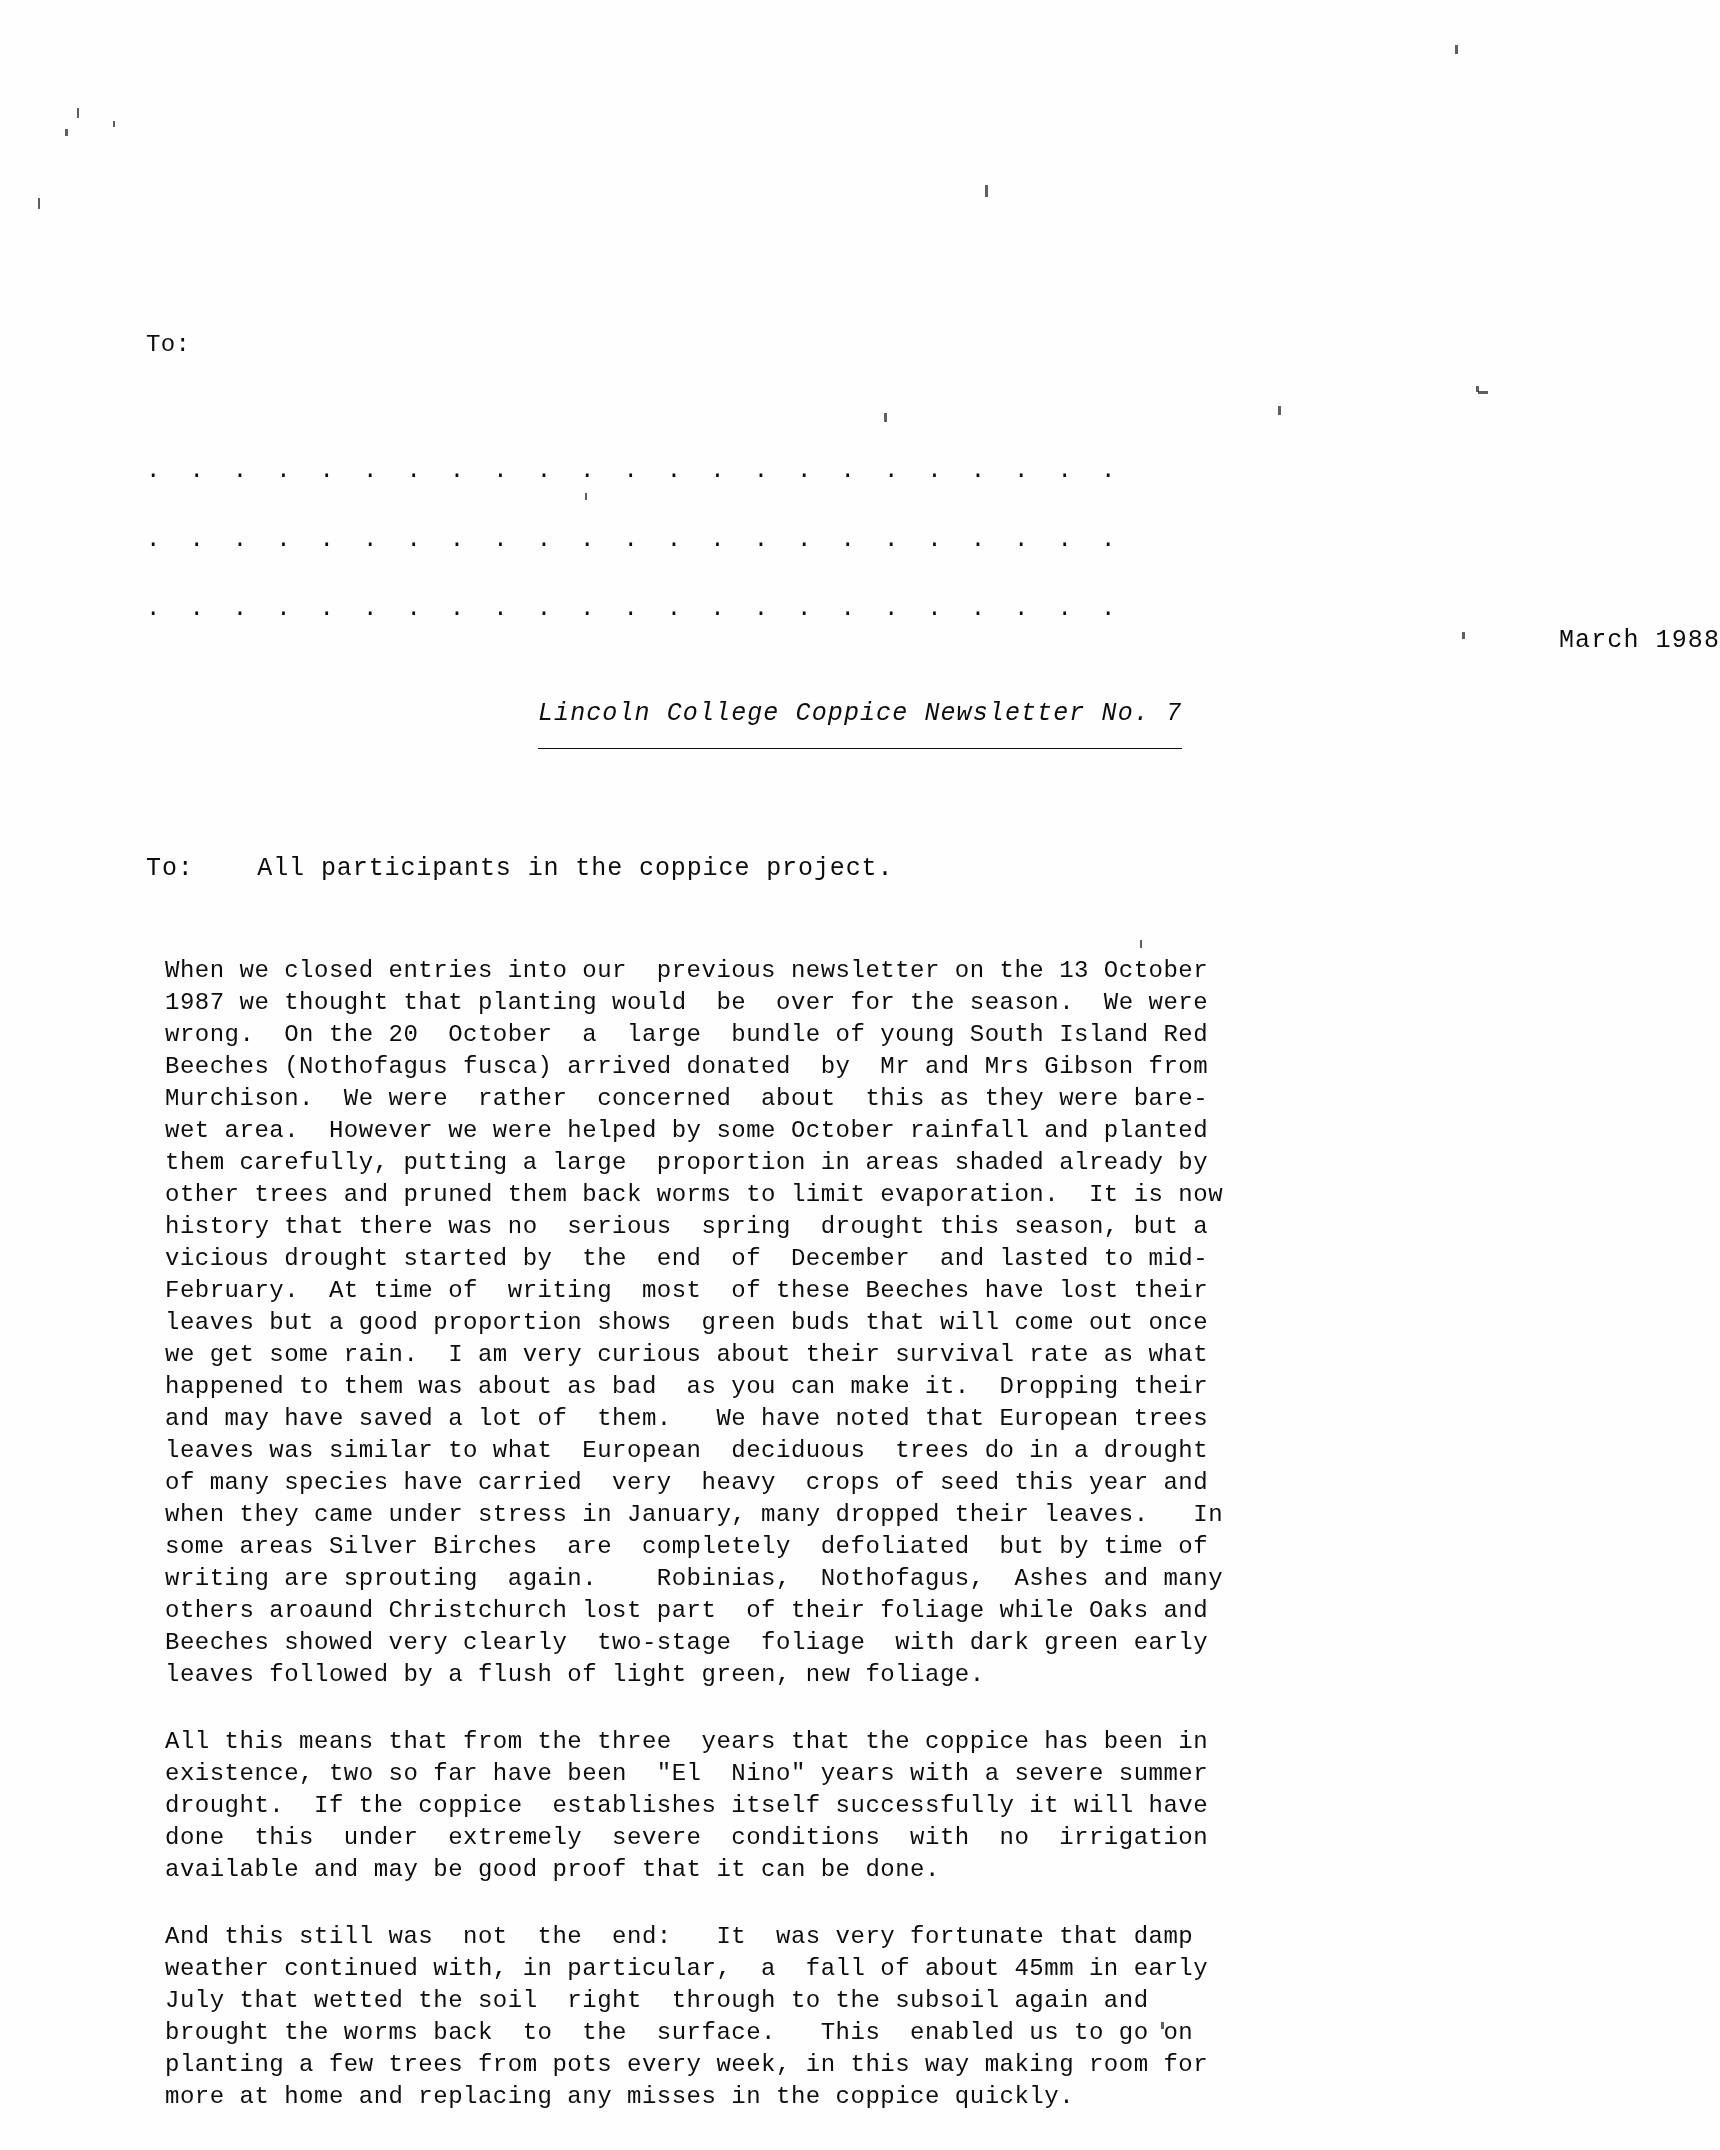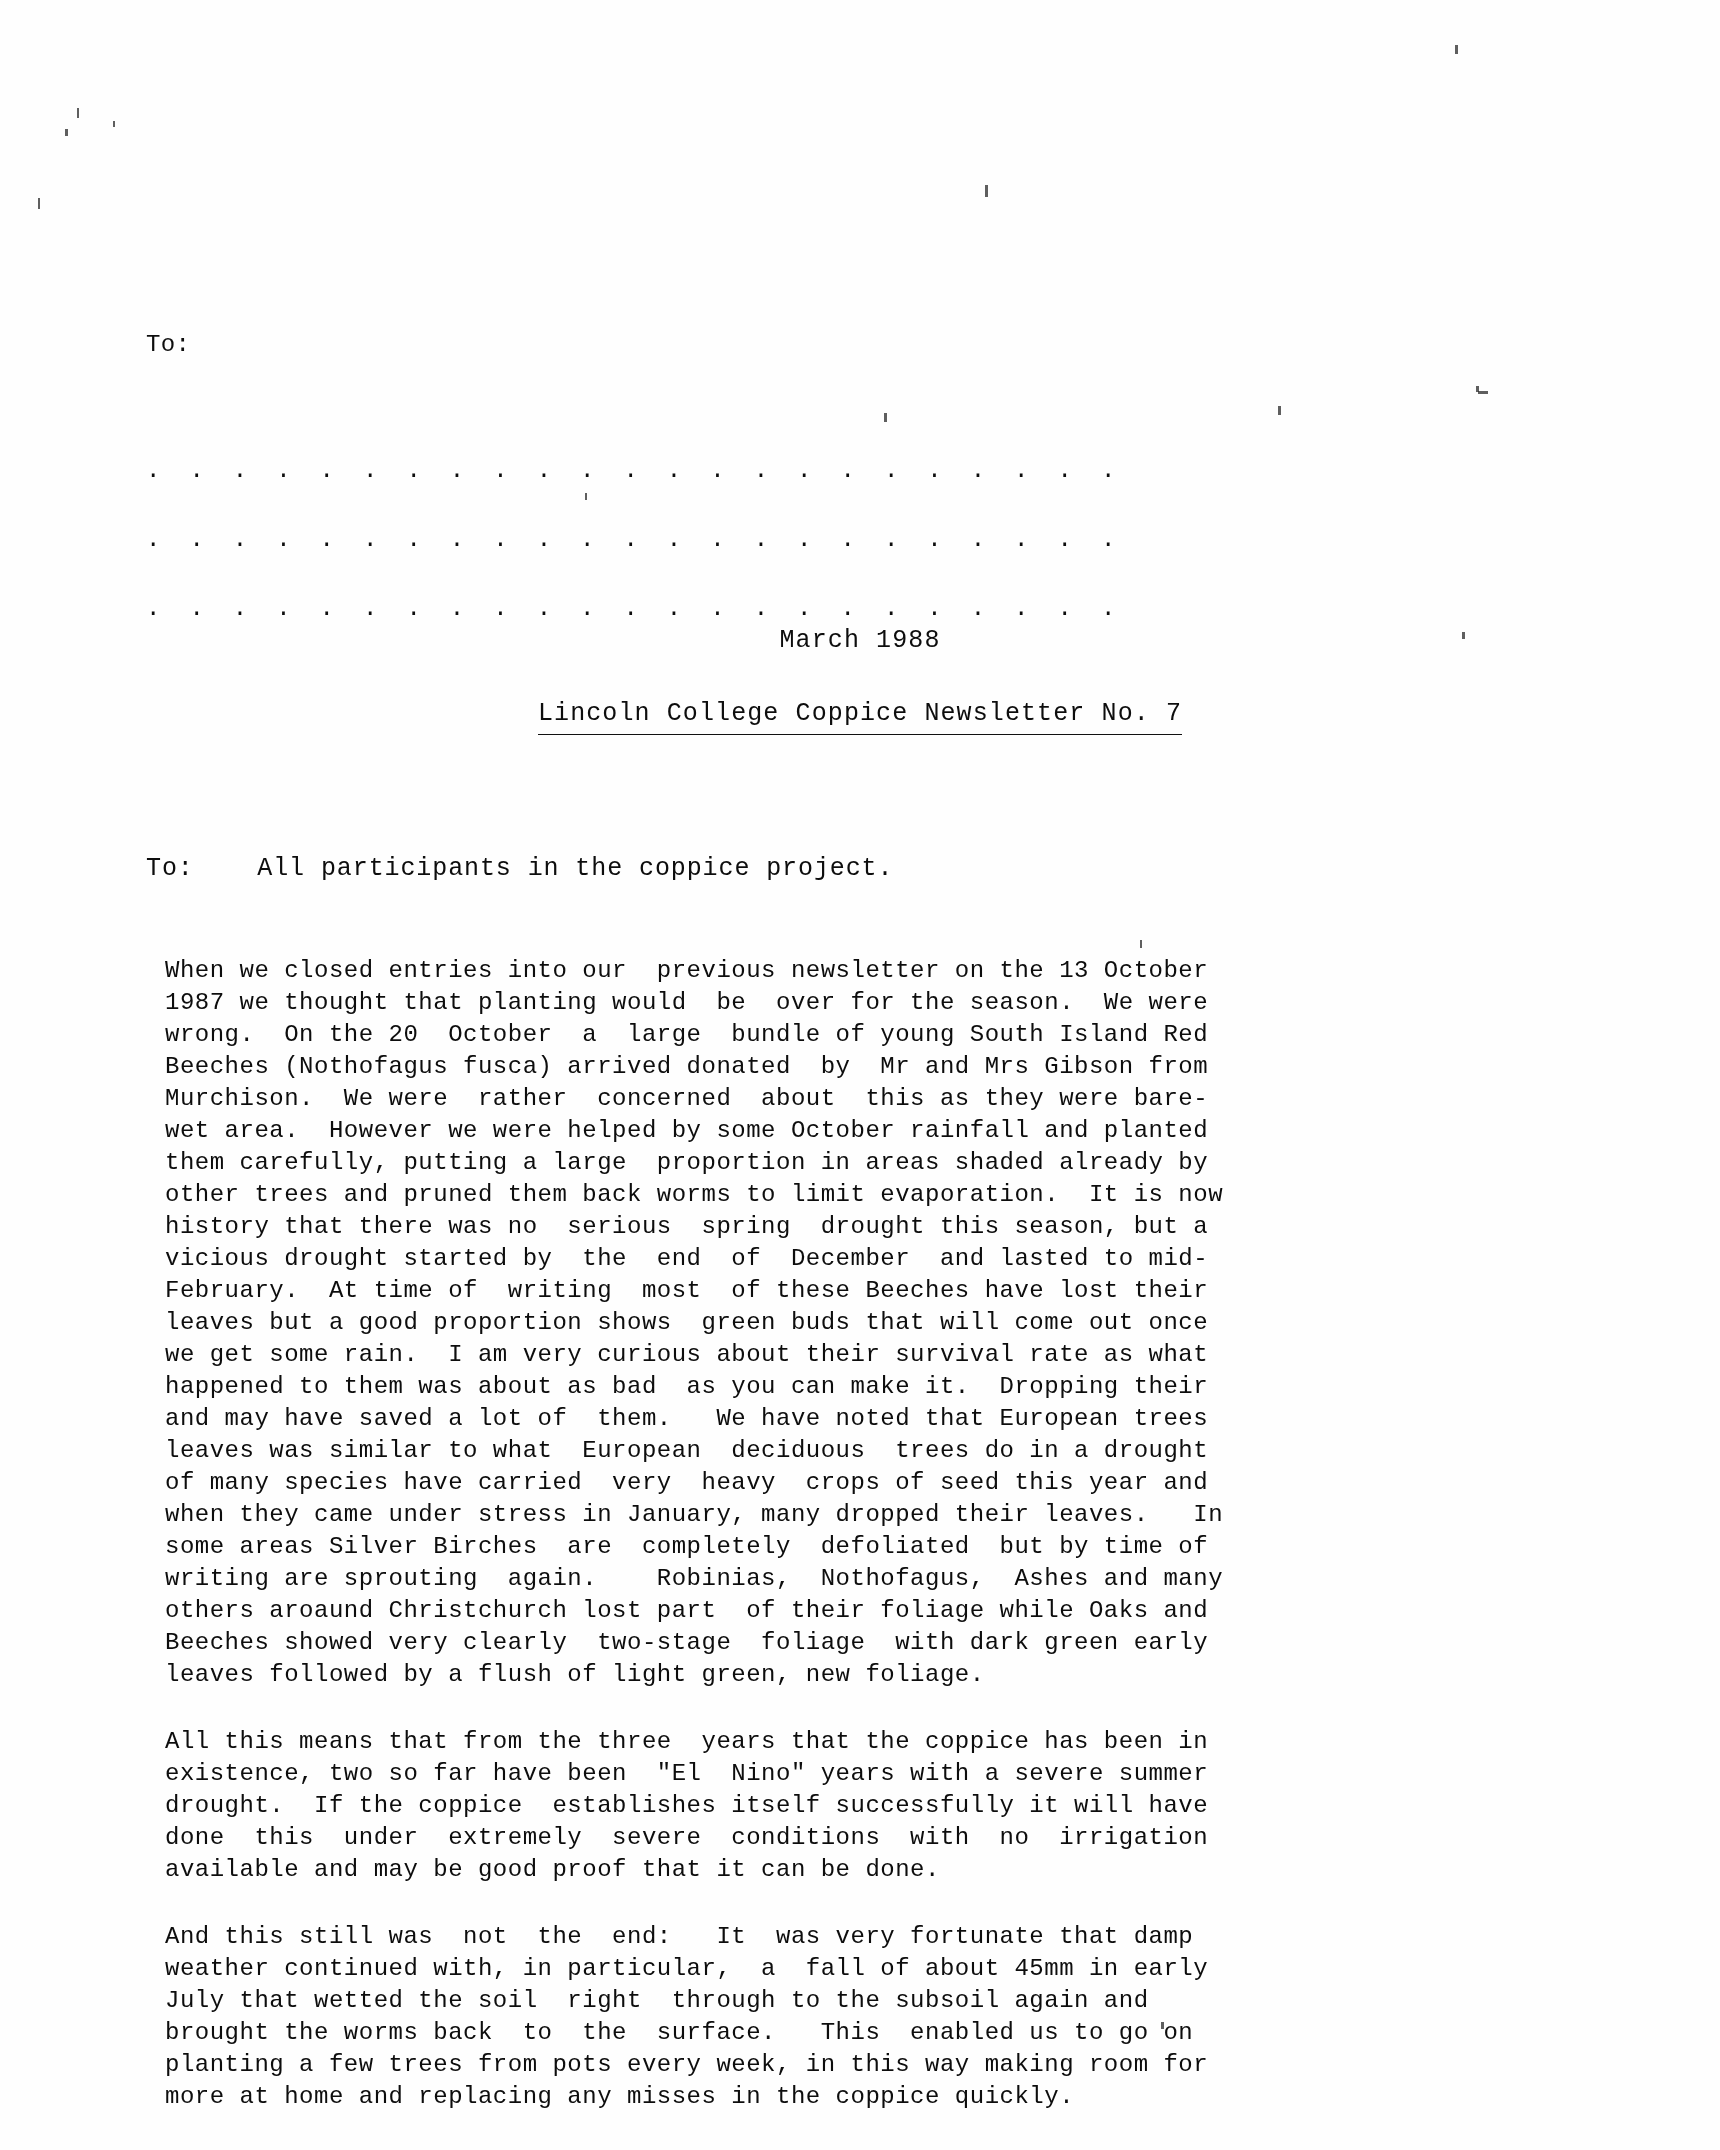--- a/index.html
+++ b/index.html
@@ -53,37 +53,38 @@
     white-space: pre;
     transform: translateY(-2.6px);
   }
 
   
   .date-line {
     position: absolute;
     left: 0;
     right: 0;
     top: 626px;
-    text-align: center;
+    text-align: right;
     font-size: 25px;
     letter-spacing: 1.1px;
   }
   .title-line {
     position: absolute;
     left: 0;
     right: 0;
     top: 699px;
     text-align: center;
     font-size: 25px;
     letter-spacing: 1.1px;
   }
   .title-line .u {
     border-bottom: 1.7px solid #111;
-    padding-bottom: 6px;
+    padding-bottom: 20px;
     display: inline-block;
+    font-style: italic;
   }
 
   
   .salutation {
     position: absolute;
     left: 146px;
     top: 854px;
     font-size: 25px;
     letter-spacing: 0.9px;
     white-space: pre;

